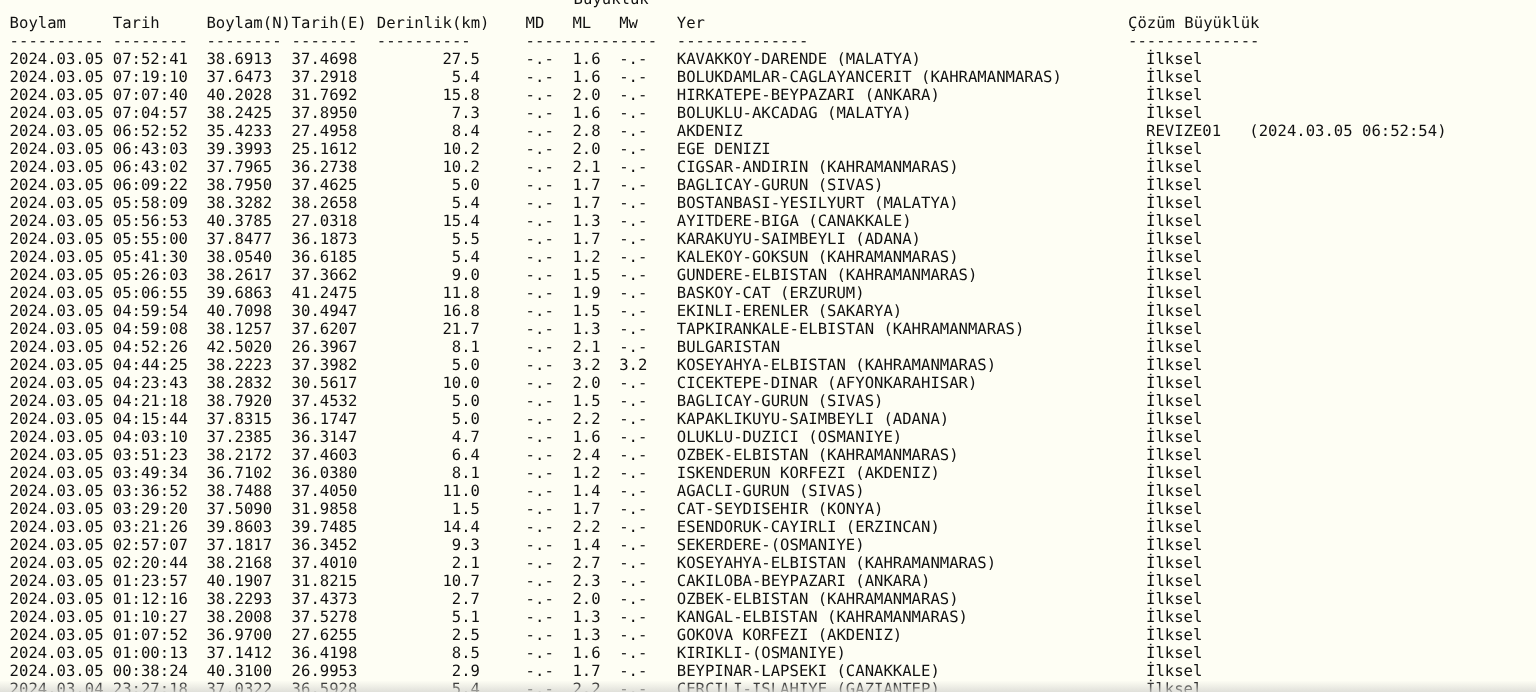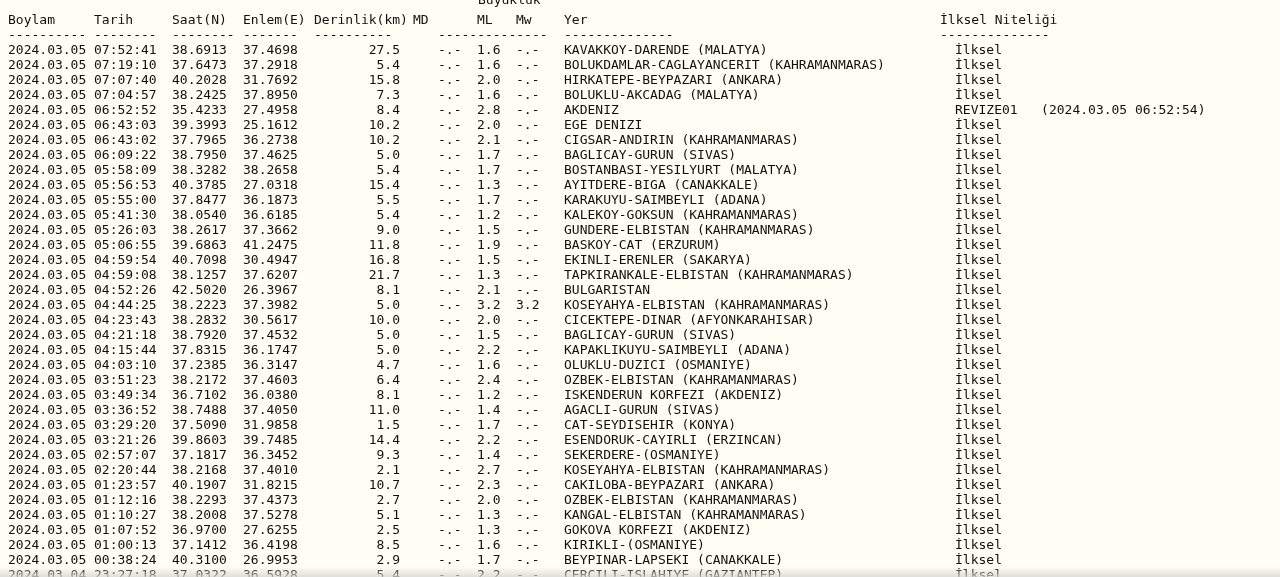--- a/index.html
+++ b/index.html
@@ -22,28 +22,28 @@
 </head>
 <body>
 
 <div class="screen">
   <div class="line">
     <span class="c" style="left:470px;top:-5px">Büyüklük</span>
   </div>
   <div class="line">
     <span class="c" style="left:0px">Boylam</span>
     <span class="c" style="left:86px">Tarih</span>
-    <span class="c" style="left:164px">Saat(N)</span>
-    <span class="c" style="left:235px">Enlem(E)</span>
+    <span class="c" style="left:164px">Boylam(N)</span>
+    <span class="c" style="left:235px">Tarih(E)</span>
     <span class="c" style="left:306px">Derinlik(km)</span>
-    <span class="c" style="left:405px">MD</span>
+    <span class="c" style="left:430px">MD</span>
     <span class="c" style="left:469px">ML</span>
     <span class="c" style="left:508px">Mw</span>
     <span class="c" style="left:556px">Yer</span>
-    <span class="c" style="left:932px">İlksel Niteliği</span>
+    <span class="c" style="left:932px">Çözüm Büyüklük</span>
   </div>
   <div class="line">
     <span class="c" style="left:0px">----------</span>
     <span class="c" style="left:86px">--------</span>
     <span class="c" style="left:164px">--------</span>
     <span class="c" style="left:235px">-------</span>
     <span class="c" style="left:306px">----------</span>
     <span class="c" style="left:430px">--------------</span>
     <span class="c" style="left:556px">--------------</span>
     <span class="c" style="left:932px">--------------</span>

